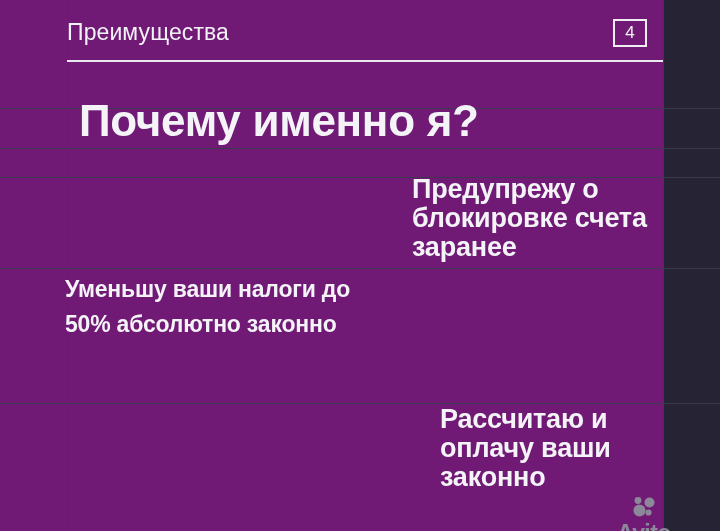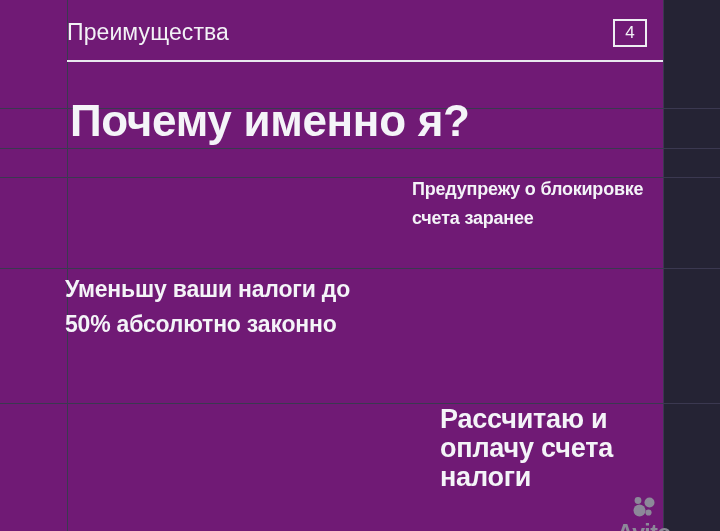--- a/index.html
+++ b/index.html
@@ -84,21 +84,21 @@
     display: flex;
     align-items: center;
     justify-content: center;
     font-size: 17px;
     color: #f2f2f6;
   }
 
   
   .main-heading {
     position: absolute;
-    left: 70px;
+    left: 79px;
     top: 95px;
     font-size: 44px;
     line-height: 52px;
     font-weight: bold;
     color: #f4f4f8;
     letter-spacing: -0.3px;
     white-space: nowrap;
   }
 
   
@@ -106,21 +106,21 @@
     position: absolute;
     color: #f4f4f8;
     font-weight: bold;
     letter-spacing: -0.2px;
   }
 
   .benefit-warn {
     left: 412px;
     top: 175px;
     width: 270px;
-    font-size: 18px;
+    font-size: 27px;
     line-height: 29px;
   }
 
   .benefit-reduce {
     left: 65px;
     top: 272px;
     width: 300px;
     font-size: 23px;
     line-height: 35px;
   }
@@ -175,21 +175,21 @@
   </div>
 
   <div class="header-rule"></div>
 
   <div class="main-heading">Почему именно я?</div>
 
   <div class="benefit benefit-warn">Предупрежу о блокировке счета заранее</div>
 
   <div class="benefit benefit-reduce">Уменьшу ваши налоги до 50% абсолютно законно</div>
 
-  <div class="benefit benefit-calc">Рассчитаю и оплачу счета налоги</div>
+  <div class="benefit benefit-calc">Рассчитаю и оплачу ваши законно</div>
 
   <div class="watermark">
     <span>
       <svg width="22" height="22" viewBox="0 0 22 22" aria-hidden="true">
         <circle cx="6.5" cy="14.5" r="6" fill="#8e8e9b"></circle>
         <circle cx="16.5" cy="6.5" r="5" fill="#8e8e9b"></circle>
         <circle cx="5" cy="4.5" r="3.4" fill="#8e8e9b"></circle>
         <circle cx="15.5" cy="16.5" r="3.1" fill="#8e8e9b"></circle>
       </svg>
     </span>

